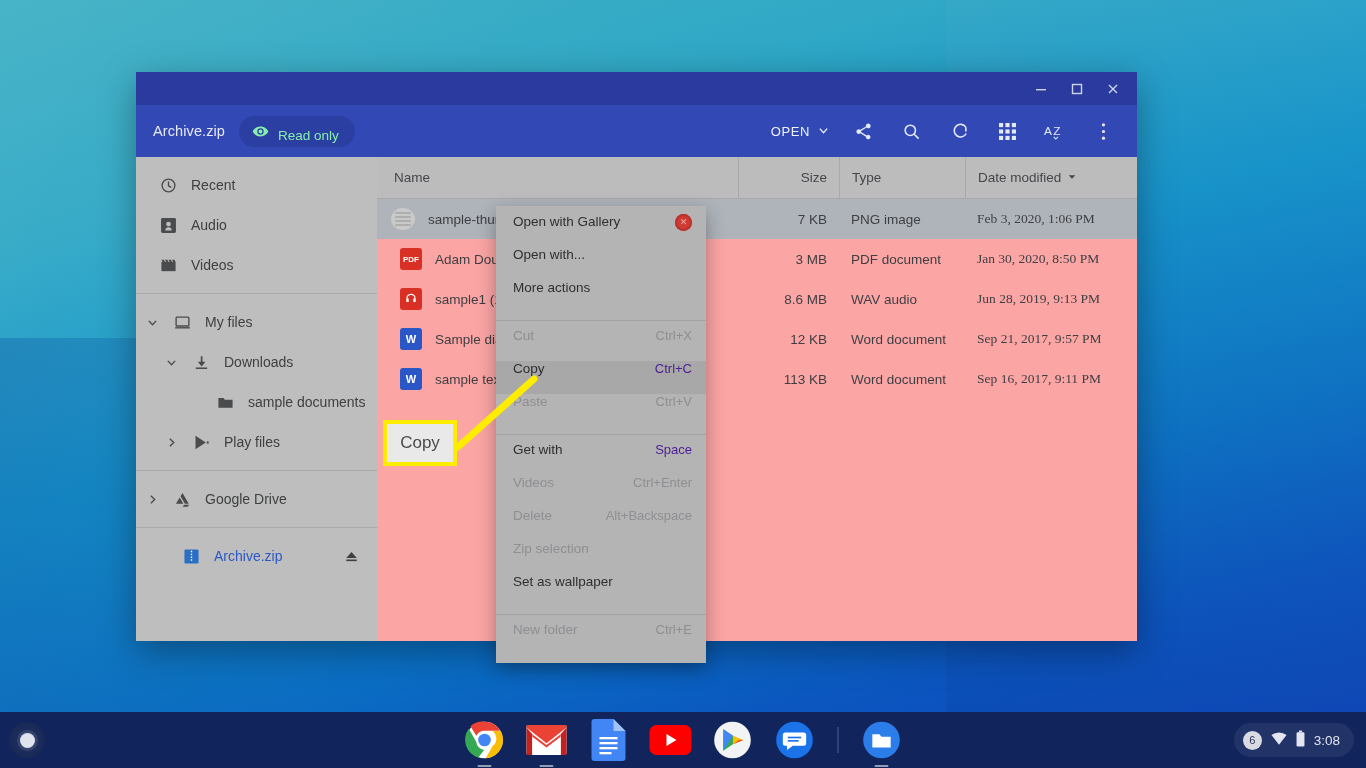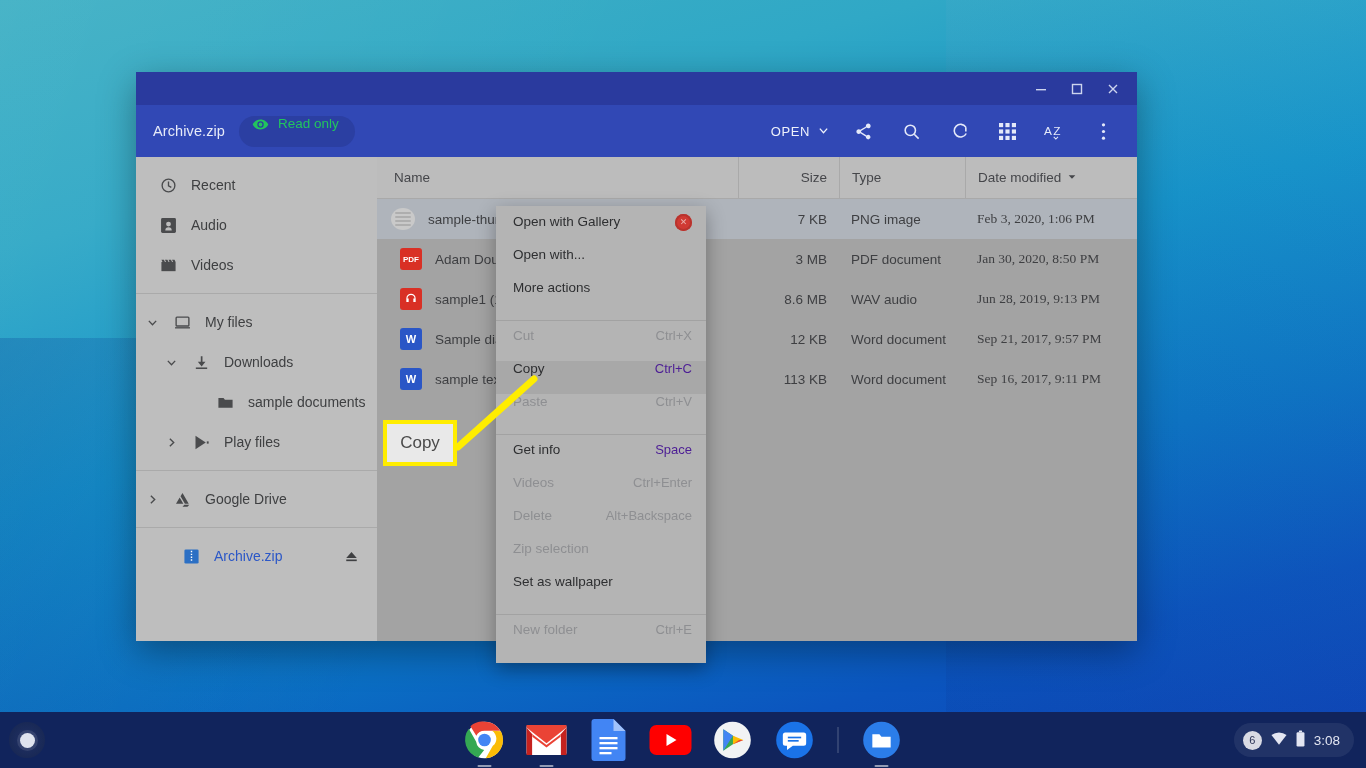--- a/index.html
+++ b/index.html
@@ -59,24 +59,24 @@
     color: #fff;
   }
   .app-title {
     font-size: 14.5px; color: #e6eaf8; letter-spacing: .1px;
   }
   .readonly-pill {
     margin-left: 14px;
     height: 31px;
     border-radius: 16px;
     background: #2b3fa2;
-    display: flex; align-items: flex-start;
-    padding: 0 16px 16px 13px;
+    display: flex; align-items: flex-end;
+    padding: 0 16px 4px 13px;
     gap: 9px;
-    color: #22c55e;
+    color: #86efac;
     font-size: 13.5px;
   }
   .tb-spacer { flex: 1; }
   .open-btn {
     display: flex; align-items: center; gap: 8px;
     font-size: 13px; letter-spacing: .6px;
     color: #eef1fb;
     padding: 6px 6px 6px 4px;
   }
   .tb-icon {
@@ -111,21 +111,21 @@
   .nav-sep { height: 1px; background: #aaaaaa; margin: 8px 0; }
   .nav-item.indent1 { padding-left: 42px; }
   .nav-item.indent2 { padding-left: 80px; }
   .nav-item.archive { color: #2b57c7; font-weight: 400; }
   .nav-item.archive .ico { color: #2b57c7; }
   .eject {
     margin-left: auto; margin-right: 18px; color: #3f4042;
     display: flex; align-items: center;
   }
 
-  .filepane { flex: 1; background: #a3a3a3; position: relative; }
+  .filepane { flex: 1; background: #fca5a5; position: relative; }
   .col-head {
     height: 42px;
     background: #bcbcbc;
     border-bottom: 1px solid #a9a9a9;
     display: flex; align-items: center;
     font-size: 13.5px; color: #45464a;
   }
   .ch { height: 42px; display: flex; align-items: center; }
   .ch.name  { width: 362px; padding-left: 17px; border-right: 1px solid #a9a9a9; }
   .ch.size  { width: 100px; justify-content: flex-end; padding-right: 12px; }
@@ -583,21 +583,21 @@
     </div>
 
     <div class="mi disabled">
       <span class="lbl">Paste</span>
       <span class="accel">Ctrl+V</span>
     </div>
 
     <div class="mi-sep"></div>
 
     <div class="mi">
-      <span class="lbl">Get info</span>
+      <span class="lbl">Get with</span>
       <span class="accel">Space</span>
     </div>
 
     <div class="mi disabled">
       <span class="lbl">Videos</span>
       <span class="accel">Ctrl+Enter</span>
     </div>
 
     <div class="mi disabled">
       <span class="lbl">Delete</span>

